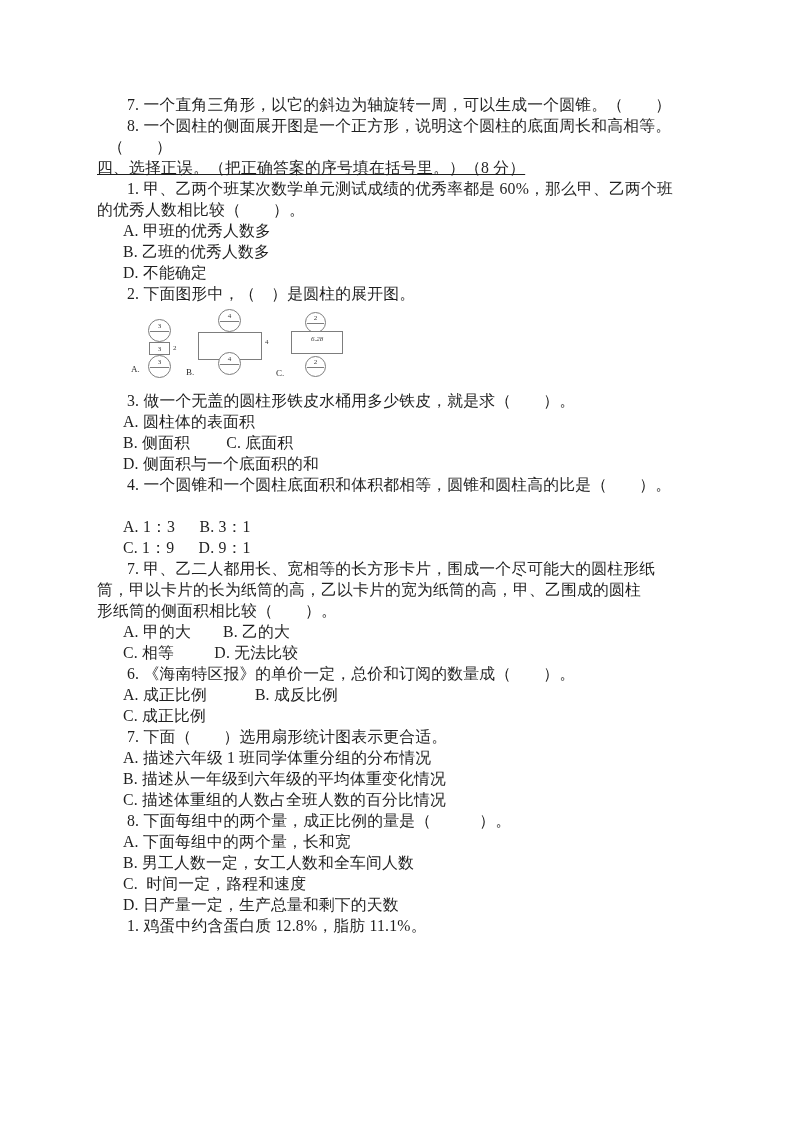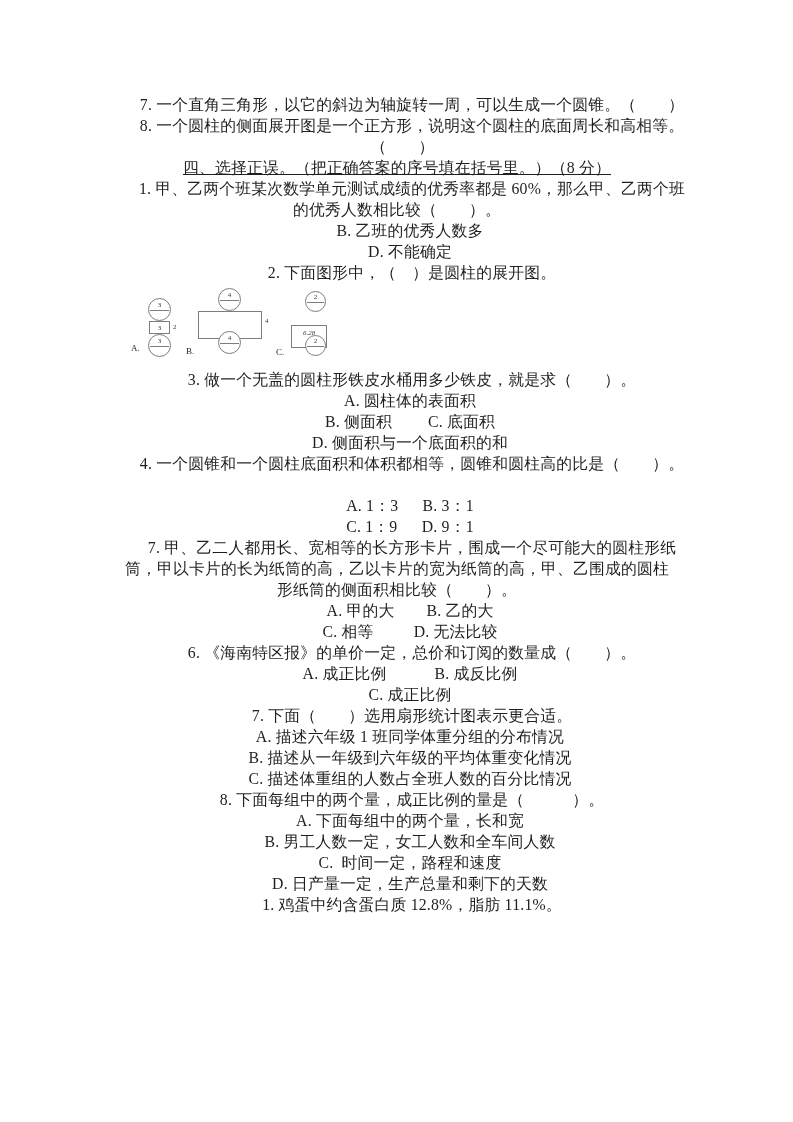--- a/index.html
+++ b/index.html
@@ -16,21 +16,20 @@
     position:absolute;
     left:97px; top:94px;
     width:600px;
   }
   .ln {
     font-size:15.8px;
     line-height:21px;
     height:21px;
     white-space:pre;
     letter-spacing:0.2px;
-    text-align:center;
   }
   .q    { padding-left:30px; }   
   .opt  { padding-left:26px; }   
   .cont { padding-left:0; }      
   .cont-paren { padding-left:11px; }
   .sec  { padding-left:0;text-decoration:underline; }      
   .spacer { height:21px; }
 
   
   .diagram {
@@ -90,20 +89,21 @@
   <div class="content">
 
     <div class="ln q">7. 一个直角三角形，以它的斜边为轴旋转一周，可以生成一个圆锥。（　　）</div>
     <div class="ln q">8. 一个圆柱的侧面展开图是一个正方形，说明这个圆柱的底面周长和高相等。</div>
     <div class="ln cont-paren">（　　）</div>
 
     <div class="ln sec">四、选择正误。（把正确答案的序号填在括号里。）（8 分）</div>
 
     <div class="ln q">1. 甲、乙两个班某次数学单元测试成绩的优秀率都是 60%，那么甲、乙两个班</div>
     <div class="ln cont">的优秀人数相比较（　　）。</div>
+    <div class="ln opt">A. 甲班的优秀人数多</div>
     <div class="ln opt">B. 乙班的优秀人数多</div>
     <div class="ln opt">D. 不能确定</div>
 
     <div class="ln q">2. 下面图形中，（　）是圆柱的展开图。</div>
 
     <div class="diagram">
 
       <div>
         <div class="circ" style="left:51px; top:15px; width:23px; height:23px;">
           <span class="cnum">3</span>
@@ -134,21 +134,21 @@
           <div class="diam"></div>
         </div>
         <span class="netlabel" style="left:89px; top:63px;">B.</span>
       </div>
 
       <div>
         <div class="circ" style="left:208px; top:8px; width:21px; height:21px;">
           <span class="cnum">2</span>
           <div class="diam"></div>
         </div>
-        <div class="rect" style="left:194px; top:42px; width:36px; height:23px;font-style:italic;">
+        <div class="rect" style="left:194px; top:27px; width:52px; height:23px;font-style:italic;">
           <span class="rnum top">6.28</span>
         </div>
         <div class="circ" style="left:208px; top:52px; width:21px; height:21px;">
           <span class="cnum">2</span>
           <div class="diam"></div>
         </div>
         <span class="netlabel" style="left:179px; top:64px;">C.</span>
       </div>
     </div>
 

